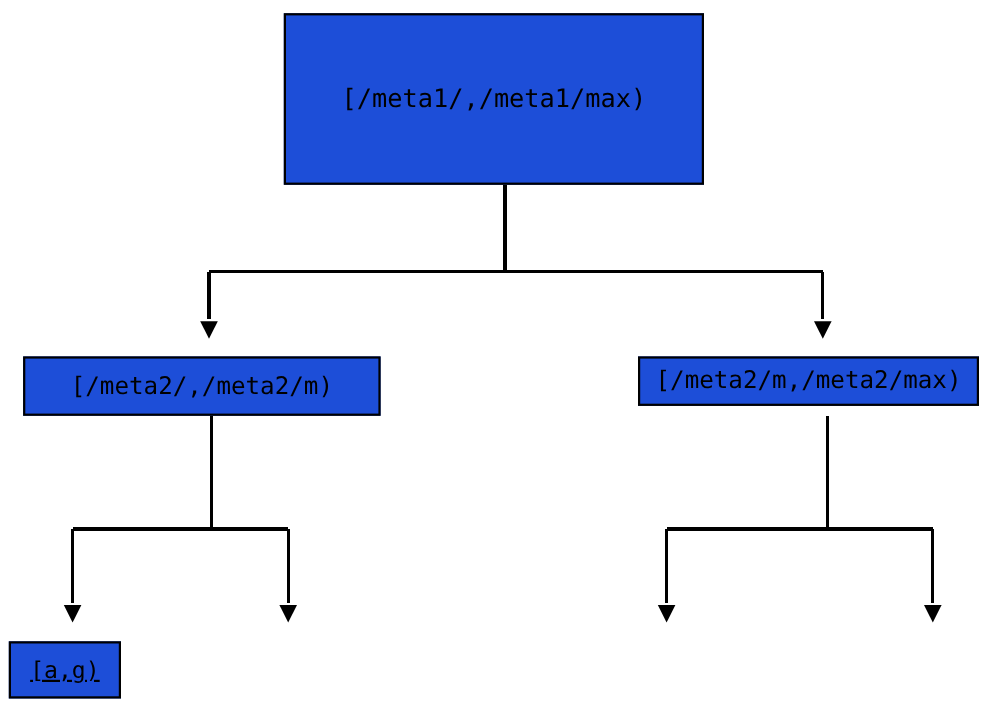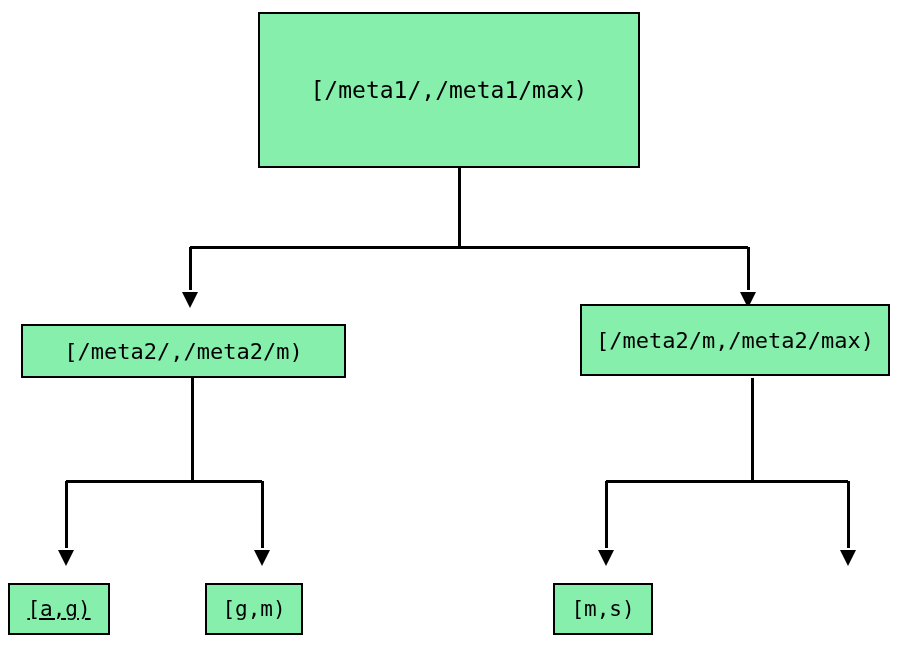--- a/index.html
+++ b/index.html
@@ -22,37 +22,37 @@
     position: absolute;
     left: 0;
     top: 0;
     width: 912px;
     height: 652px;
     pointer-events: none;
   }
   .node {
     position: absolute;
     box-sizing: border-box;
-    background: #86efac;
+    background: #1d4ed8;
     border: 2px solid #000000;
     display: flex;
     align-items: center;
     justify-content: center;
     color: #000000;
     white-space: pre;
   }
   .node-label {
     font-family: "DejaVu Sans Mono", "Liberation Mono", monospace;
     color: #000000;
     white-space: pre;
     letter-spacing: 0px;
   }
   .node-root   { left: 258px; top: 12px;  width: 382px; height: 156px; }
   .node-mid-l  { left: 21px;  top: 324px; width: 325px; height: 54px; justify-content: center; }
-  .node-mid-r  { left: 580px; top: 304px; width: 310px; height: 72px; }
+  .node-mid-r  { left: 580px; top: 324px; width: 310px; height: 45px; }
   .node-leaf-1 { left: 8px;   top: 583px; width: 102px; height: 52px; text-decoration: underline; }
   .node-leaf-2 { left: 205px; top: 583px; width: 98px;  height: 52px; }
   .node-leaf-3 { left: 553px; top: 583px; width: 100px; height: 52px; }
   .node-leaf-4 { left: 778px; top: 583px; width: 120px; height: 52px; }
 
   .node-root  .node-label { font-size: 23px; }
   .node-mid-l .node-label,
   .node-mid-r .node-label { font-size: 22px; }
   .node-leaf-1 .node-label,
   .node-leaf-2 .node-label,
@@ -103,22 +103,16 @@
   </div>
 
   <div class="node node-mid-r">
     <span class="node-label">[/meta2/m,/meta2/max)</span>
   </div>
 
   <div class="node node-leaf-1">
     <span class="node-label">[a,g)</span>
   </div>
 
-  <div class="node node-leaf-2">
-    <span class="node-label">[g,m)</span>
-  </div>
 
-  <div class="node node-leaf-3">
-    <span class="node-label">[m,s)</span>
-  </div>
 
 
 </div>
 
 </body></html>

